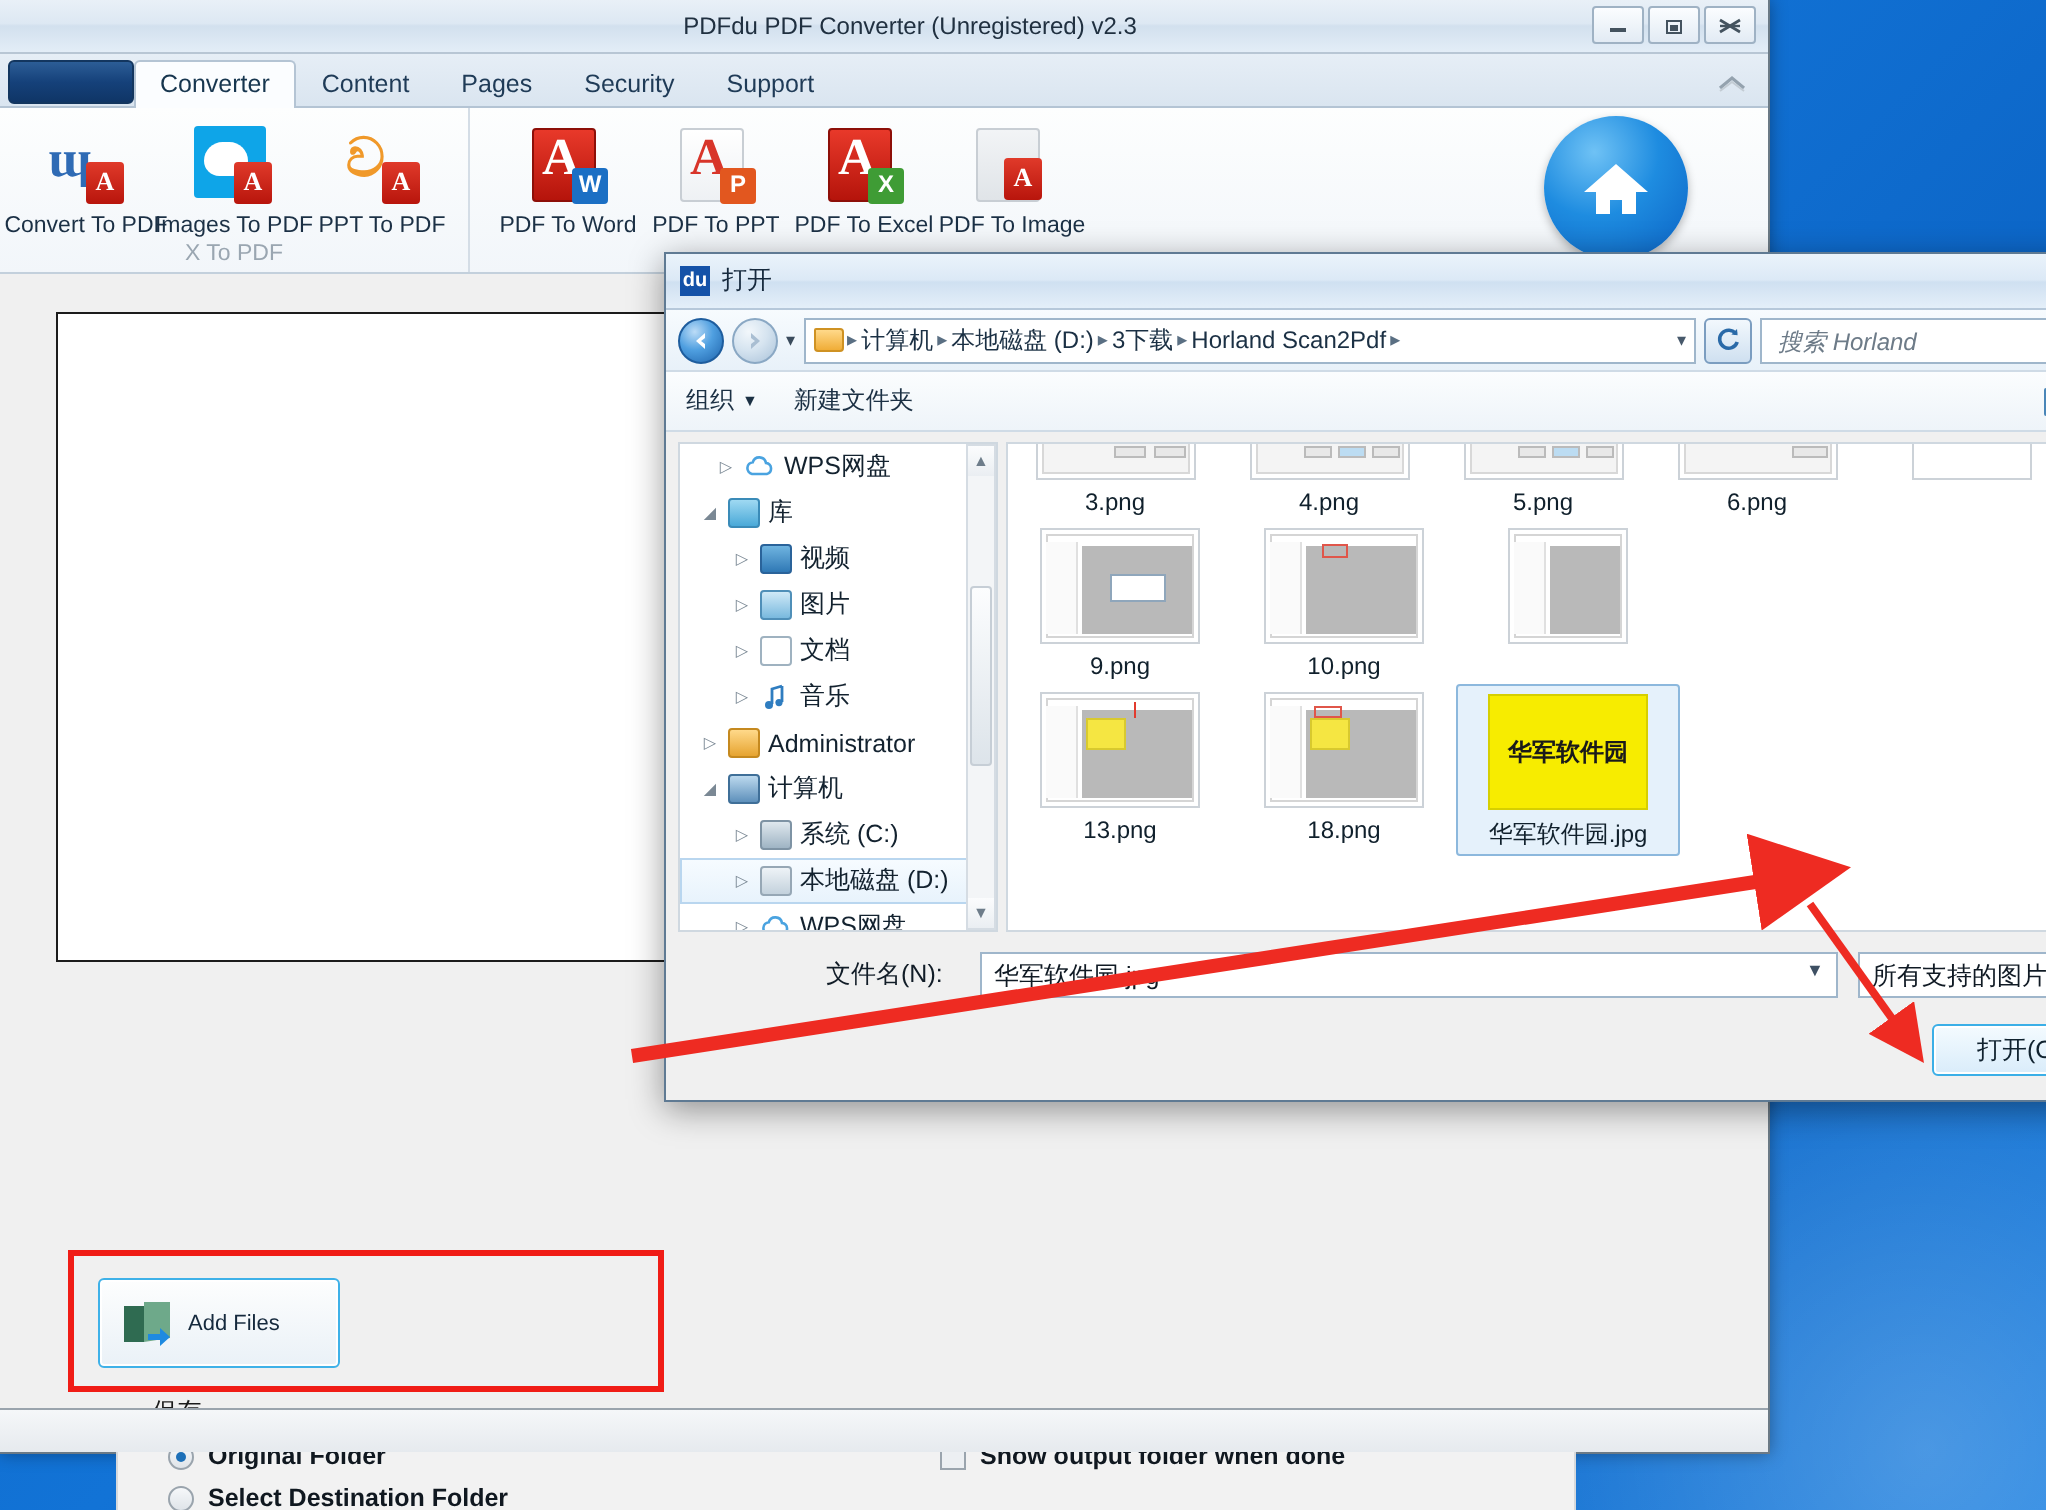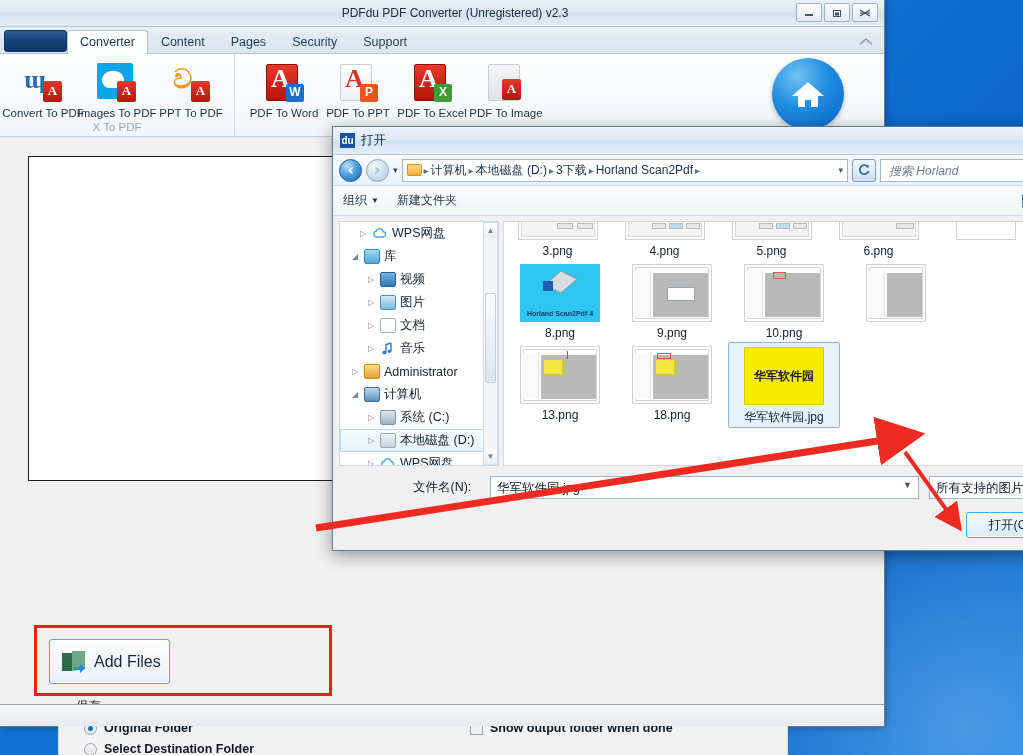--- a/index.html
+++ b/index.html
@@ -145,21 +145,21 @@
     overflow:hidden;
   }
 
   #redbox {
     position:absolute; left:34px; top:487px; width:298px; height:71px;
     border:3px solid #f01c16;
   }
   .bigbtn {
     position:absolute; top:11px; width:121px; height:45px;
     border-radius:3px; display:flex; align-items:center; gap:6px; padding-left:10px;
-    font-size:16px; color:#15293d; cursor:default;
+    font-size:11px; color:#15293d; cursor:default;
   }
   #addfiles {
     left:12px; border:1px solid #3eb1e8;
     background:linear-gradient(to bottom,#fdfefe,#eaf1f7);
     box-shadow: inset 0 0 0 1px #ffffff;
   }
   #addfolder {
     left:176px; border:1px solid #9aa5ae;
     background:linear-gradient(to bottom,#fafbfc,#e2e5e8);
   }
@@ -662,30 +662,20 @@
           <div class="cell">
             <div class="thumb" style="width:60px;">
               
             </div>
             <div class="cellname"></div>
           </div>
         </div>
 
         <div class="gridrow">
           <div class="cell">
-            <div class="thumb" style="background:#2ec6f0;border-color:#2ec6f0;">
-              <svg width="40" height="28" viewBox="0 0 40 28" style="position:absolute;left:20px;top:2px;">
-                <path d="M4 18 L20 4 L36 12 L20 26 Z" fill="#d8dde2" stroke="#8e969e"></path>
-                <rect x="2" y="14" width="10" height="10" fill="#1f5fae"></rect>
-              </svg>
-              <div style="position:absolute;left:0;right:0;bottom:3px;text-align:center;font-size:7px;color:#163a6b;font-weight:bold;line-height:1.2;">Horland Scan2Pdf 4</div>
-            </div>
-            <div class="cellname">8.png</div>
-          </div>
-          <div class="cell">
             <div class="thumb">
               <span class="mini-win"></span>
                 <span class="mini-side"></span>
                 <span class="mini-gray"></span>
               <span style="position:absolute;left:34px;top:22px;width:28px;height:14px;background:#fff;border:1px solid #8fa6bb;"></span>
             </div>
             <div class="cellname">9.png</div>
           </div>
           <div class="cell">
             <div class="thumb">

